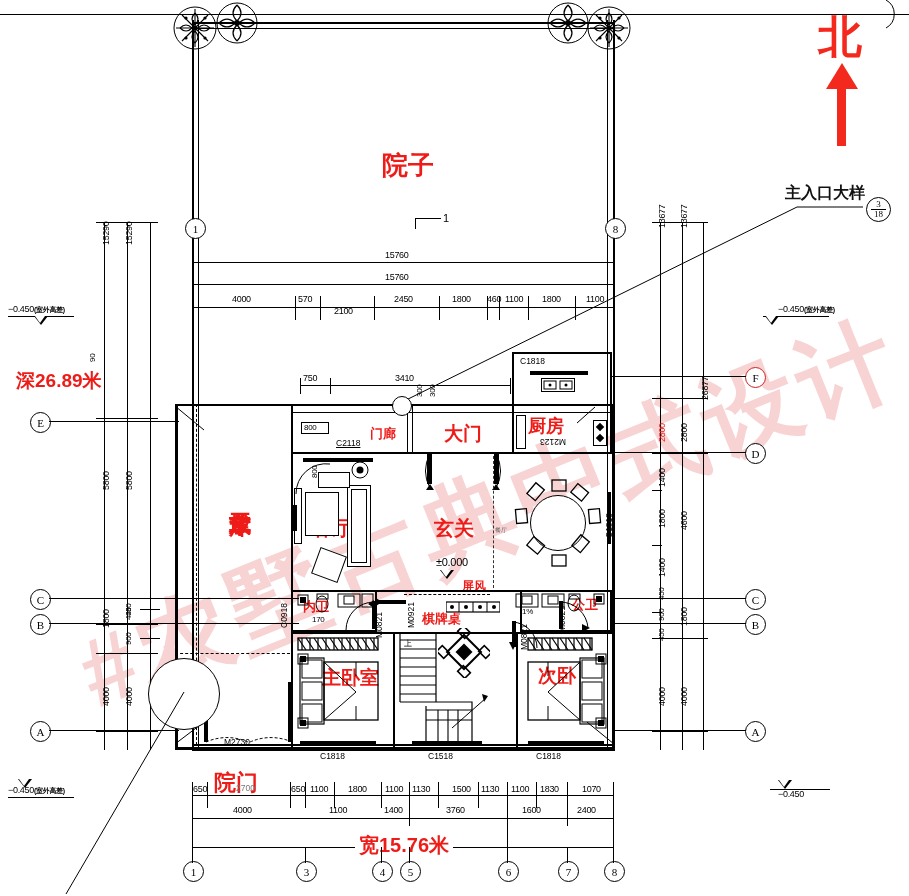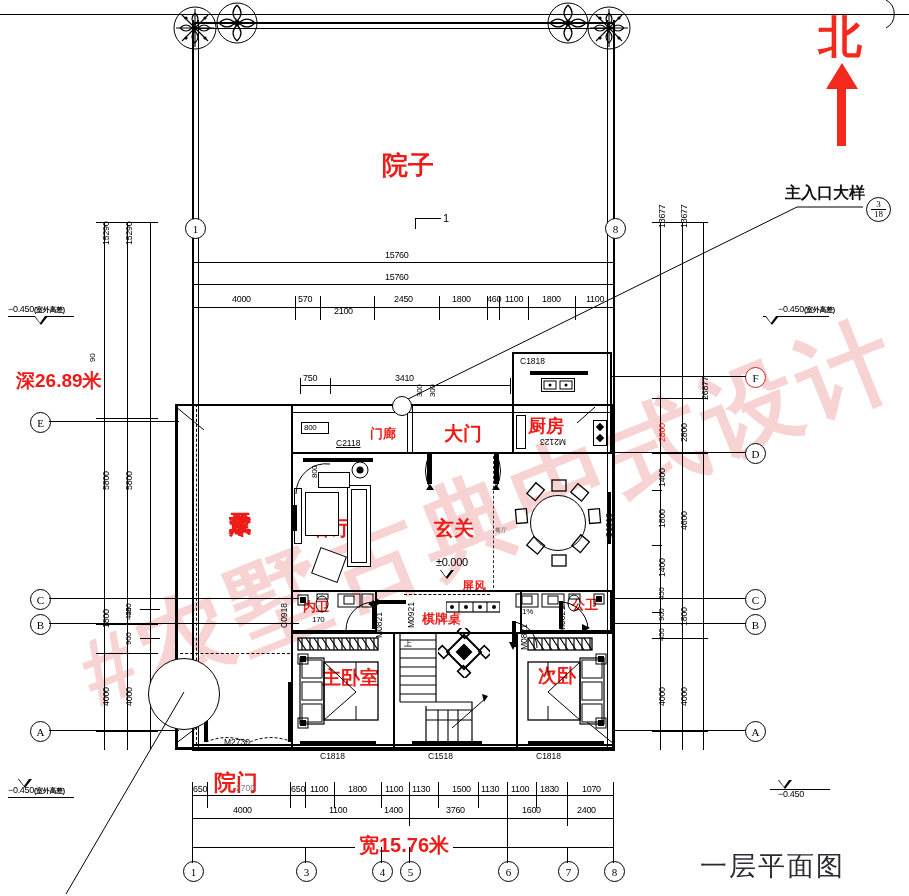--- a/index.html
+++ b/index.html
@@ -613,19 +613,18 @@
   <div class="v" style="left:381px;top:847px;height:16px;"></div>
   <div class="v" style="left:409px;top:847px;height:16px;"></div>
   <div class="v" style="left:507px;top:847px;height:16px;"></div>
   <div class="v" style="left:567px;top:847px;height:16px;"></div>
   <div class="v" style="left:613px;top:847px;height:16px;"></div>
 
   <svg class="abs" style="left:60px;top:690px;width:130px;height:206px;">
     <path d="M124,2 L6,204" stroke="#000" stroke-width="1" fill="none"></path>
   </svg>
 
-  <div class="title" style="left:700px;top:848px;">一层平面图</div>
 
   <svg class="abs" style="left:884px;top:0;width:25px;height:30px;">
     <path d="M2,0 A16,16 0 0,1 2,28" stroke="#000" stroke-width="1" fill="none"></path>
   </svg>
 
 </div>
 
 </body></html>

